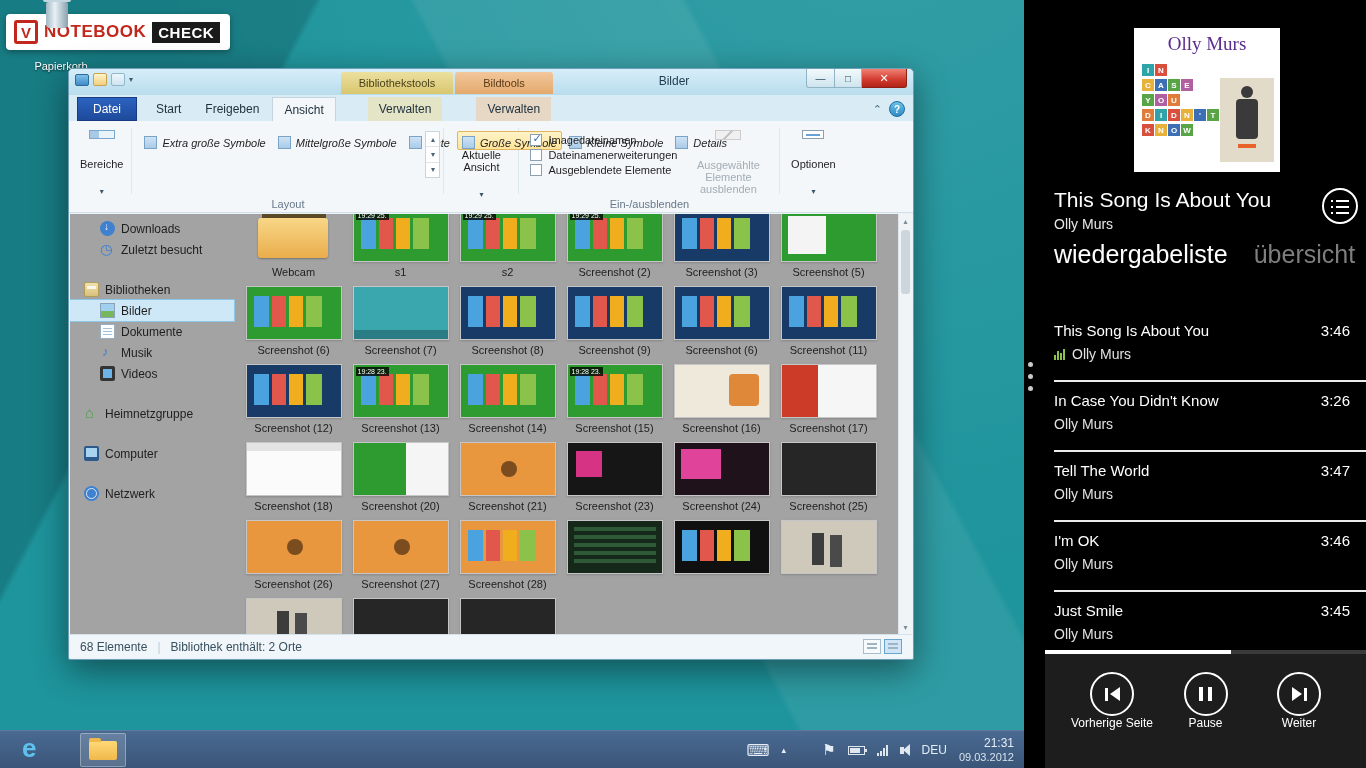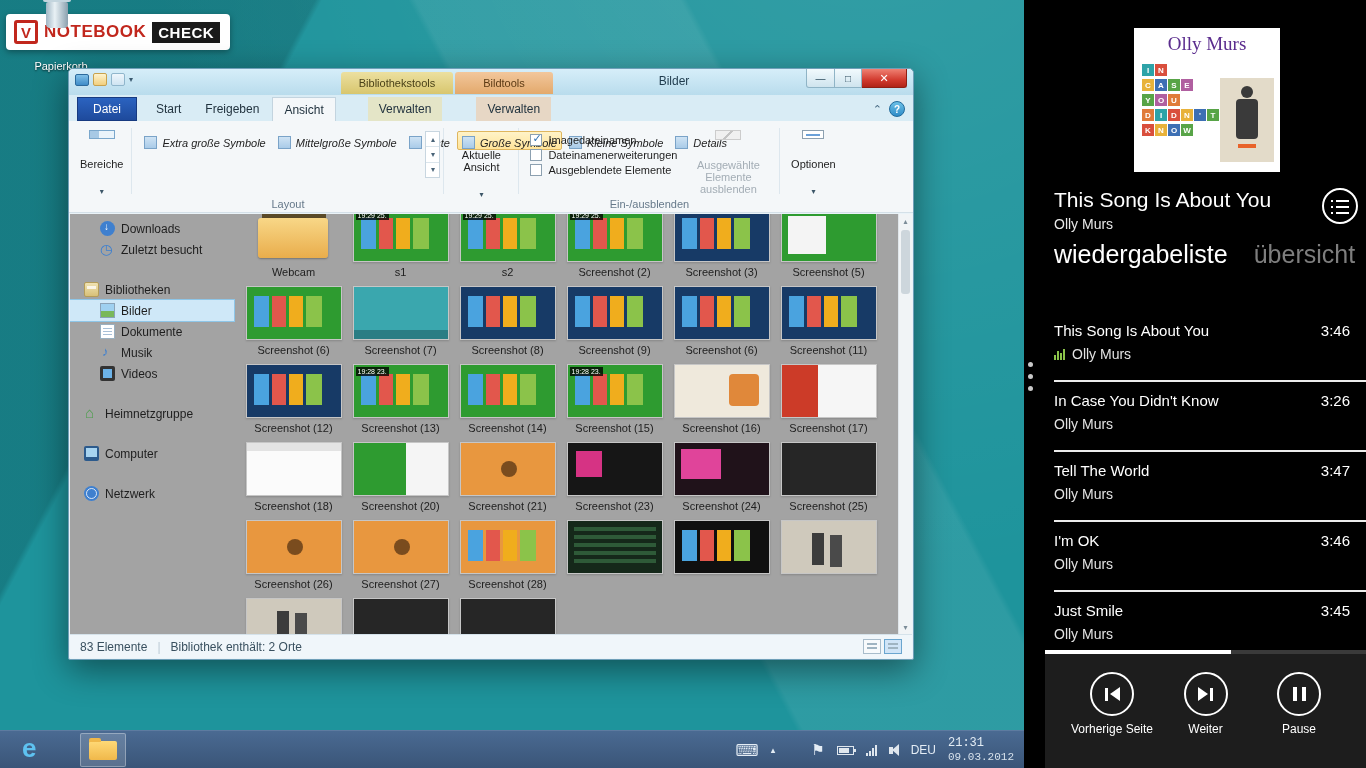--- a/index.html
+++ b/index.html
@@ -186,21 +186,21 @@
 .ctlrow{position:absolute;left:0;right:0;top:22px;display:flex;justify-content:space-between;padding:0 22px;}
 .pctl{width:90px;display:flex;flex-direction:column;align-items:center;}
 .pcirc{width:44px;height:44px;border:2px solid #fff;border-radius:50%;display:flex;align-items:center;justify-content:center;}
 .glyph{display:flex;align-items:center;}
 .g-prev::before{content:"";width:3px;height:13px;background:#fff;margin-right:2px;}
 .g-prev::after{content:"";width:0;height:0;border:7px solid transparent;border-right:10px solid #fff;border-left:0;}
 .g-next::before{content:"";width:0;height:0;border:7px solid transparent;border-left:10px solid #fff;border-right:0;}
 .g-next::after{content:"";width:3px;height:13px;background:#fff;margin-left:2px;}
 .g-pause::before,.g-pause::after{content:"";width:4px;height:14px;background:#fff;}
 .g-pause::before{margin-right:5px;}
-.plabel{margin-top:6px;font-size:12px;white-space:nowrap;}
+.plabel{margin-top:0;font-size:12px;white-space:nowrap;}
 .snapdots{position:absolute;left:1028px;top:362px;display:flex;flex-direction:column;gap:7px;}
 .snapdots i{width:5px;height:5px;border-radius:50%;background:#c9c9c9;display:block;}
 
 
 .taskbar{position:absolute;left:0;top:730px;width:1024px;height:38px;background:linear-gradient(#4a6a92,#3a5578);border-top:1px solid #5d7ba0;}
 .tb-ie{position:absolute;left:22px;top:2px;font-size:26px;font-weight:bold;color:#5ec2f0;}
 .tb-app{position:absolute;left:80px;top:2px;width:46px;height:34px;background:rgba(255,255,255,.16);border:1px solid rgba(255,255,255,.32);border-radius:2px;display:flex;align-items:center;justify-content:center;}
 .tb-folder{width:28px;height:19px;background:linear-gradient(#ffd977,#f0b84a);border-radius:2px;position:relative;}
 .tb-folder::before{content:"";position:absolute;left:0;top:-3px;width:12px;height:4px;background:#f0b84a;border-radius:2px 2px 0 0;}
 .tray{position:absolute;right:0;top:0;height:38px;display:flex;align-items:center;gap:12px;padding-right:10px;color:#e4edf5;}
@@ -210,21 +210,21 @@
 .batt{width:17px;height:9px;border:1px solid #dfe7ee;position:relative;}
 .batt::before{content:"";position:absolute;left:1px;top:1px;bottom:1px;width:10px;background:#dfe7ee;}
 .batt::after{content:"";position:absolute;right:-3px;top:2px;width:2px;height:3px;background:#dfe7ee;}
 .bars{display:flex;align-items:flex-end;gap:1px;height:11px;}
 .bars i{width:2px;background:#dfe7ee;display:block;}
 .bars i:nth-child(1){height:3px;}.bars i:nth-child(2){height:5px;}.bars i:nth-child(3){height:8px;}.bars i:nth-child(4){height:11px;}
 .spk{display:flex;align-items:center;}
 .spk-box{width:4px;height:7px;background:#dfe7ee;display:block;}
 .spk-tri{width:0;height:0;border:6px solid transparent;border-right:7px solid #dfe7ee;border-left:0;display:block;margin-left:-1px;}
 .tr-lang{font-size:12px;}
-.tr-clock{text-align:left;font-size:12px;line-height:14px;font-family:Liberation Mono, monospace;}
+.tr-clock{text-align:right;font-size:12px;line-height:14px;}
 .tr-clock .d{font-size:11px;color:#d7e2ec;}
 </style>
 </head>
 <body>
 
 <div class="screen">
 
   <div class="desktop">
     <div class="bin"></div>
     <div class="nc-card">
@@ -617,21 +617,21 @@
           </div>
       </div>
       <div class="vscroll">
         <span class="vs-arrow vs-up">▴</span>
         <span class="vs-thumb"></span>
         <span class="vs-arrow vs-down">▾</span>
       </div>
     </div>
 
     <div class="status">
-      <span>83 Elemente</span>
+      <span>68 Elemente</span>
       <span class="sdiv">|</span>
       <span>Bibliothek enthält: 2 Orte</span>
       <span class="statusviews">
         <span class="sv"></span>
         <span class="sv active"></span>
       </span>
     </div>
   </div>
 
   <div class="music">
@@ -742,29 +742,29 @@
         </div>
       <div class="ctlrow">
           <div class="pctl">
     <span class="pcirc">
       <span class="glyph g-prev"></span>
     </span>
     <span class="plabel">Vorherige Seite</span>
   </div>
           <div class="pctl">
     <span class="pcirc">
+      <span class="glyph g-pause"></span>
+    </span>
+    <span class="plabel">Pause</span>
+  </div>
+          <div class="pctl">
+    <span class="pcirc">
       <span class="glyph g-next"></span>
     </span>
     <span class="plabel">Weiter</span>
-  </div>
-          <div class="pctl">
-    <span class="pcirc">
-      <span class="glyph g-pause"></span>
-    </span>
-    <span class="plabel">Pause</span>
   </div>
         </div>
     </div>
   </div>
 
   <div class="snapdots">
       <i></i>
       <i></i>
       <i></i>
     </div>

